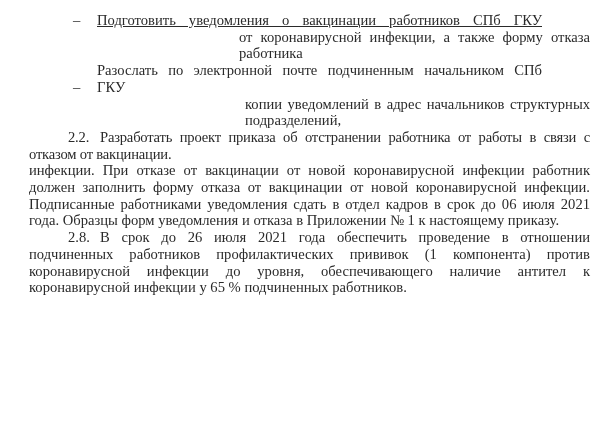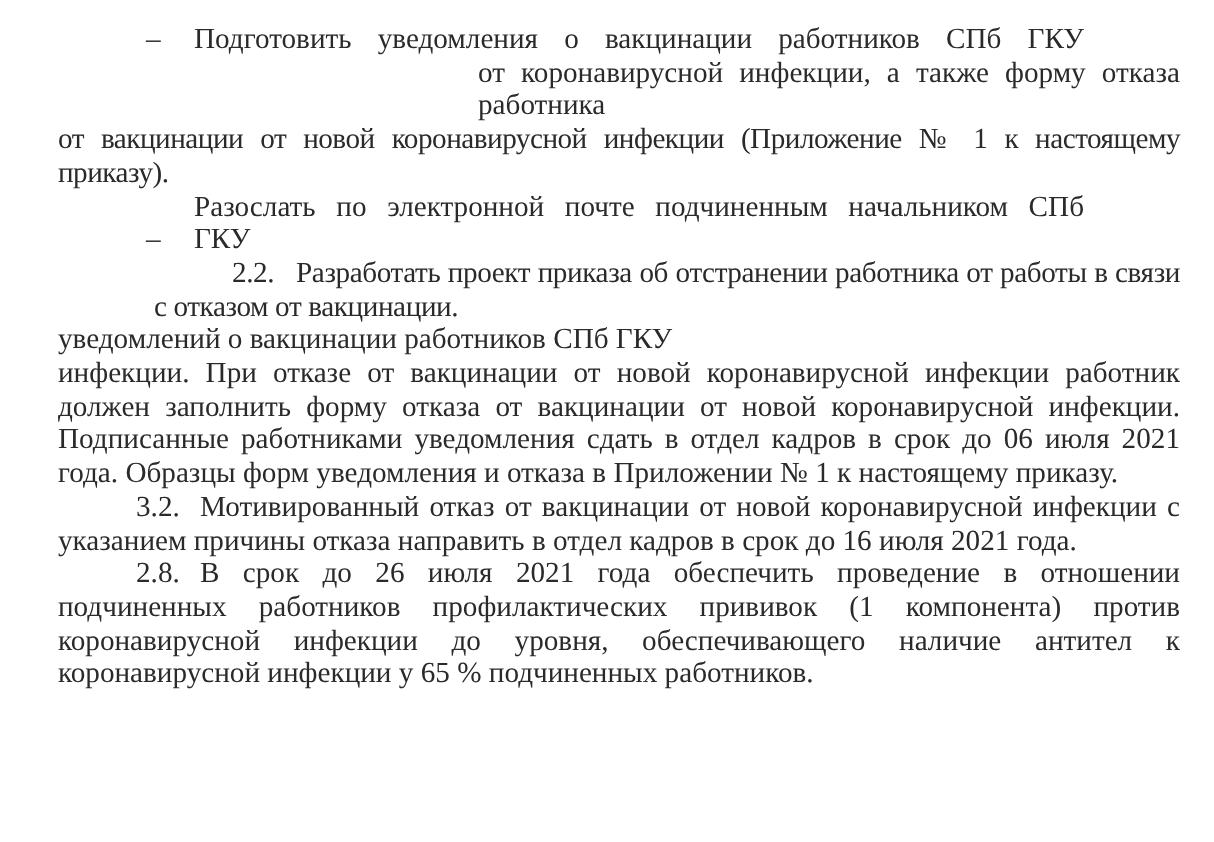--- a/index.html
+++ b/index.html
@@ -14,36 +14,34 @@
   .dash { display:inline-block; width:24px; margin-left:44px; }
   .num { display:inline-block; width:32px; margin-left:39px; }
   .num.wide { width:36px; }
 </style>
 </head>
 <body>
 
 <div class="doc">
 
   <div>
-    <p class="p just-last"><span class="dash">–</span><span style="display:inline-block;width:445px;word-spacing:9px;">Подготовить уведомления о вакцинации работников СПб ГКУ</span></p>
+    <p class="p just-last"><span class="dash">–</span><span style="display:inline-block;width:445px;word-spacing:9px;text-decoration:underline;">Подготовить уведомления о вакцинации работников СПб ГКУ</span></p>
     <p class="p just-last" style="padding-left:210px;"><span>от коронавирусной инфекции, а также форму отказа работника</span></p>
-    <p class="p"><span style="letter-spacing:-0.25px;">от вакцинации от новой коронавирусной инфекции (Приложение № 1 к настоящему приказу).</span></p>
   </div>
 
   <div>
     <p class="p"><span class="dash">–</span><span style="display:inline-block;width:445px;word-spacing:4px;">Разослать по электронной почте подчиненным начальником СПб ГКУ</span></p>
+    <p class="p just-last" style="padding-left:216px;"><span>копии уведомлений в адрес начальников структурных подразделений,</span></p>
   </div>
 
-  <p class="p" style="letter-spacing:-0.2px;margin-left:48px;"><span class="num">2.2.</span><span>Разработать проект приказа об отстранении работника от работы в связи с отказом от вакцинации.</span></p>
+  <p class="p" style="letter-spacing:-0.2px;"><span class="num">2.2.</span><span>Разработать проект приказа об отстранении работника от работы в связи с отказом от вакцинации.</span></p>
 
 
   <div>
     <p class="p" style="display:flex;justify-content:space-between;">
-        <span>уведомлений о вакцинации работников СПб ГКУ</span>
       </p>
     <p class="p">инфекции. При отказе от вакцинации от новой коронавирусной инфекции работник должен заполнить форму отказа от вакцинации от новой коронавирусной инфекции. Подписанные работниками уведомления сдать в отдел кадров в срок до 06 июля 2021 года. Образцы форм уведомления и отказа в Приложении № 1 к настоящему приказу.</p>
   </div>
 
-  <p class="p"><span class="num">3.2.</span><span>Мотивированный отказ от вакцинации от новой коронавирусной инфекции с указанием причины отказа направить в отдел кадров в срок до 16 июля 2021 года.</span></p>
 
   <p class="p"><span class="num">2.8.</span><span>В срок до 26 июля 2021 года обеспечить проведение в отношении подчиненных работников профилактических прививок (1 компонента) против коронавирусной инфекции до уровня, обеспечивающего наличие антител к коронавирусной инфекции у 65 % подчиненных работников.</span></p>
 
 </div>
 
 </body></html>

